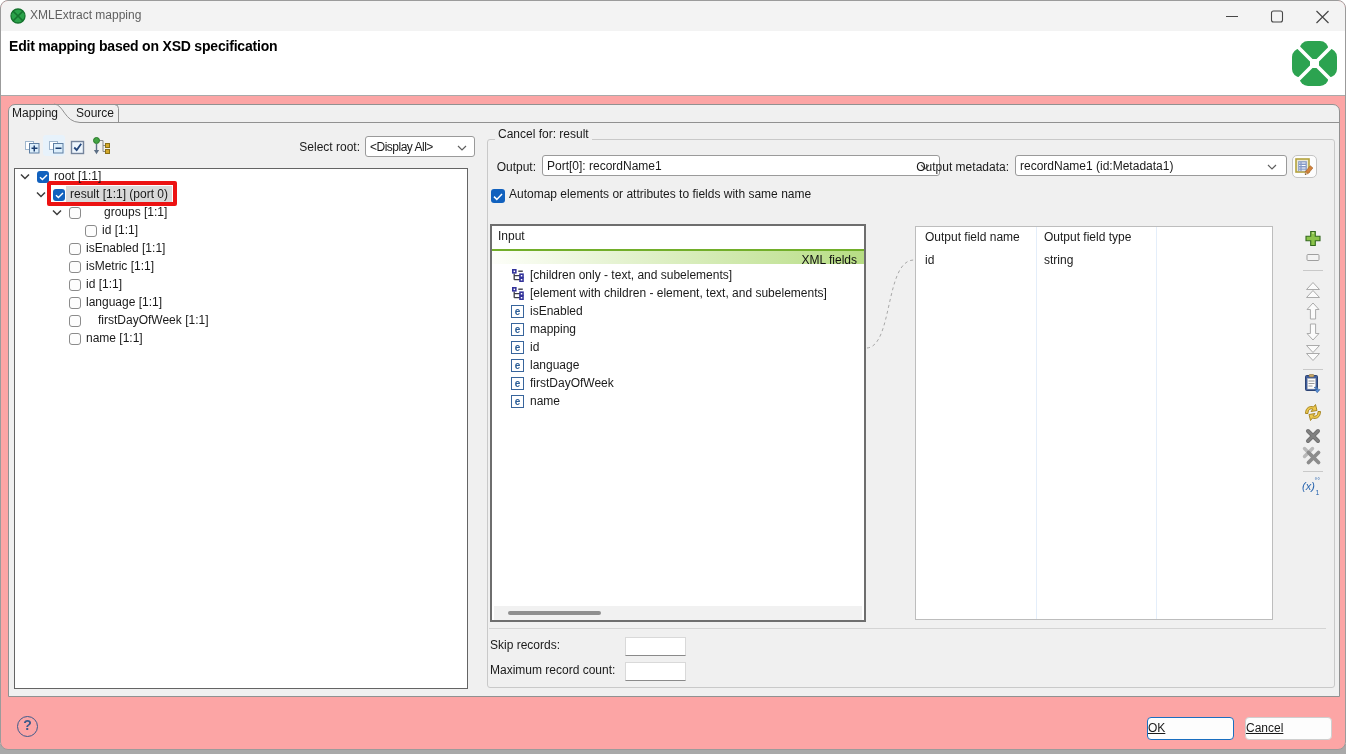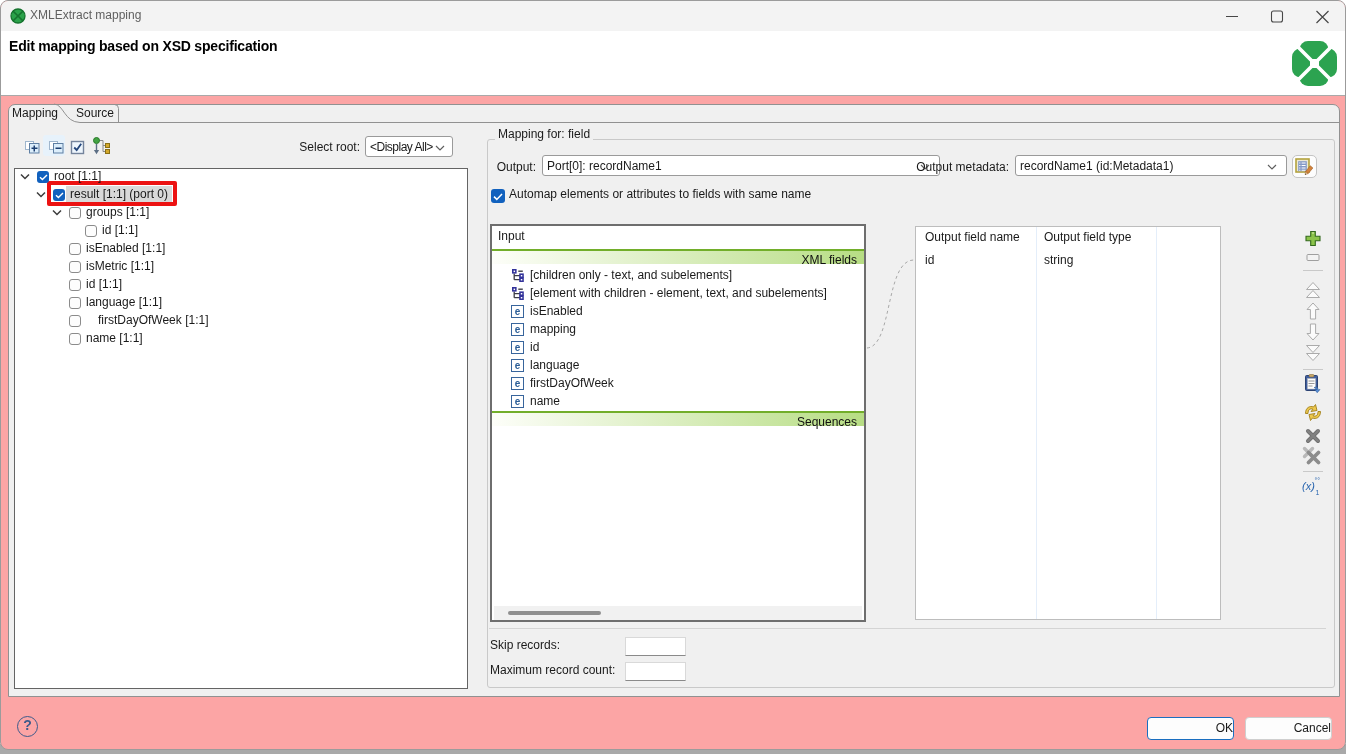--- a/index.html
+++ b/index.html
@@ -17,21 +17,21 @@
   .combo { position:absolute; background:#fff; border:1px solid #9a9a9a; border-radius:3px; }
   .combo .ct { position:absolute; left:4px; top:3px; font-size:12px; color:#1a1a1a; white-space:nowrap; }
   .chev { position:absolute; width:10px; height:6px; }
   .panel { position:absolute; background:#fff; }
   .row { position:absolute; font-size:12px; color:#1a1a1a; white-space:nowrap; }
   .cb { position:absolute; width:12px; height:12px; border-radius:3px; }
   .cb.on { background:#1161be; }
   .cb.off { background:#fdfdfd; border:1px solid #8b8b8b; }
   .banner { position:absolute; left:0; width:100%; height:15px; background:linear-gradient(to right,#fdfef9,#b7dd84); border-top:2px solid #72ae2a; }
   .banner span { position:absolute; right:7px; top:2px; font-size:12px; color:#111; }
-  .btn { position:absolute; width:87px; height:23px; background:#fdfdfd; border-radius:4px; font-size:12px; color:#1a1a1a; text-align:right; line-height:21px; }
+  .btn { position:absolute; width:87px; height:23px; background:#fdfdfd; border-radius:4px; font-size:12px; color:#1a1a1a; text-align:left; line-height:21px;text-decoration:underline; }
   .eic { position:absolute; width:13px; height:13px; background:#fff; border:1px solid #38659c; color:#2a5d97; font-weight:bold; font-size:10px; text-align:center; line-height:11px; }
 </style>
 </head>
 <body>
 <div id="backband"></div>
 <div id="win">
 
   <div id="titlebar">
     <svg class="abs" style="left:9px;top:7px" width="16" height="16" viewBox="0 0 16 16">
       <circle cx="8" cy="8" r="7" fill="#2ba24a" stroke="#15732e" stroke-width="1.3"></circle>
@@ -85,31 +85,31 @@
     <g>
       <path d="M75.5,11 L75.5,18" stroke="#5c6f85" stroke-width="1.4" fill="none"></path>
       <path d="M72.9,17 L78.1,17 L75.5,21.2 Z" fill="#5c6f85"></path>
       <path d="M78,7.5 L82,7.5 L82,18.5 M82,12.5 L84.5,12.5 M82,18.5 L84.5,18.5" stroke="#8a8a8a" fill="none"></path>
       <circle cx="75.5" cy="7.5" r="3" fill="#43a343" stroke="#2a7a2a"></circle>
       <rect x="84.5" y="10.5" width="4" height="4" fill="#d4a92c" stroke="#8a7017"></rect>
       <rect x="84.5" y="16.5" width="4" height="4" fill="#d4a92c" stroke="#8a7017"></rect>
     </g>
   </svg>
   <div class="abs t12" style="left:297px;top:139px;width:62px;text-align:right">Select root:</div>
-  <div class="combo" style="left:364px;top:135px;width:88px;height:21px">
+  <div class="combo" style="left:364px;top:135px;width:110px;height:21px">
     <div class="ct" style="letter-spacing:-0.5px">&lt;Display All&gt;</div>
     <svg class="chev" style="right:7px;top:8px" viewBox="0 0 10 6">
         <path d="M1,1 L5,5 L9,1" fill="none" stroke="#5f5f5f" stroke-width="1.2"></path>
       </svg>
   </div>
 
   <div class="panel" id="tree" style="left:13px;top:167px;width:454px;height:521px;border:1px solid #646464"></div>
 
   <div class="abs" id="group" style="left:486px;top:138px;width:848px;height:549px;border:1px solid #c9c9c9;border-radius:3px"></div>
-  <div class="abs t12" style="left:494px;top:126px;background:#f0f0f0;padding:0 3px">Mapping for: field</div>
+  <div class="abs t12" style="left:494px;top:126px;background:#f0f0f0;padding:0 3px">Cancel for: result</div>
 
   <div class="abs t12" style="left:493px;top:159px;width:42px;text-align:right">Output:</div>
   <div class="combo" style="left:541px;top:154px;width:398px;height:21px">
     <div class="ct">Port[0]: recordName1</div>
     <svg class="chev" style="right:9px;top:8px" viewBox="0 0 10 6">
         <path d="M1,1 L5,5 L9,1" fill="none" stroke="#5f5f5f" stroke-width="1.2"></path>
       </svg>
   </div>
   <div class="abs t12" style="left:914px;top:159px;width:94px;text-align:right">Output metadata:</div>
   <div class="combo" style="left:1014px;top:154px;width:272px;height:21px">
@@ -136,33 +136,30 @@
   <svg class="abs" style="left:492px;top:192px" width="10" height="8" viewBox="0 0 10 8">
       <path d="M1,3.6 L3.8,6.4 L9,1" fill="none" stroke="#fff" stroke-width="1.5"></path>
     </svg>
   <div class="abs t12" style="left:508px;top:186px">Automap elements or attributes to fields with same name</div>
 
   <div class="panel" id="input" style="left:489px;top:223px;width:376px;height:398px;border:2px solid #6e6e6e">
     <div class="abs t12" style="left:6px;top:3px">Input</div>
     <div class="banner" style="top:23px">
         <span>XML fields</span>
       </div>
-    <div class="banner" style="top:185px">
-        <span>Sequences</span>
-      </div>
     <div class="abs" style="left:2px;top:380px;width:368px;height:14px;background:#f1f1f1"></div>
     <div class="abs" style="left:16px;top:385px;width:93px;height:4px;background:#8f8f8f;border-radius:2px"></div>
   </div>
   <svg id="ifields" class="abs" style="left:489px;top:265px" width="376" height="150" viewBox="0 0 376 150"></svg>
 
   <svg class="abs" style="left:860px;top:250px" width="60" height="110" viewBox="0 0 60 110">
     <path d="M6,97 C32,95 24,9 53,9" fill="none" stroke="#a8a8a8" stroke-width="1" stroke-dasharray="3,3"></path>
   </svg>
 
-  <div class="panel" id="otable" style="left:914px;top:225px;width:306px;height:394px;border:1px solid #bdbdbd">
+  <div class="panel" id="otable" style="left:914px;top:225px;width:358px;height:394px;border:1px solid #bdbdbd">
     <div class="abs" style="left:120px;top:0;width:1px;height:392px;background:#e4eefa"></div>
     <div class="abs" style="left:240px;top:0;width:1px;height:392px;background:#e4eefa"></div>
     <div class="abs t12" style="left:9px;top:3px">Output field name</div>
     <div class="abs t12" style="left:128px;top:3px">Output field type</div>
     <div class="abs t12" style="left:9px;top:26px">id</div>
     <div class="abs t12" style="left:128px;top:26px">string</div>
   </div>
 
   <svg id="rtools" class="abs" style="left:1300px;top:228px" width="26" height="270" viewBox="0 0 26 270">
     <path d="M9.7,2.5 h4.6 v4.7 h4.7 v4.6 h-4.7 v4.7 h-4.6 v-4.7 h-4.7 v-4.6 h4.7 z" fill="#8bc34a" stroke="#33691e" stroke-width="1.1"></path>
@@ -225,21 +222,21 @@
   <div class="cb off abs" style="left:69px;top:207px"></div>
   <div class="cb off abs" style="left:85px;top:225px"></div>
   <div class="cb off abs" style="left:69px;top:243px"></div>
   <div class="cb off abs" style="left:69px;top:261px"></div>
   <div class="cb off abs" style="left:69px;top:279px"></div>
   <div class="cb off abs" style="left:69px;top:297px"></div>
   <div class="cb off abs" style="left:69px;top:315px"></div>
   <div class="cb off abs" style="left:69px;top:333px"></div>
   <div class="row" style="left:54px;top:169px">root [1:1]</div>
   <div class="row" style="left:70px;top:187px">result [1:1] (port 0)</div>
-  <div class="row" style="left:86px;top:205px">groups [1:1]</div>
+  <div class="row" style="left:104px;top:205px">groups [1:1]</div>
   <div class="row" style="left:102px;top:223px">id [1:1]</div>
   <div class="row" style="left:86px;top:241px">isEnabled [1:1]</div>
   <div class="row" style="left:86px;top:259px">isMetric [1:1]</div>
   <div class="row" style="left:86px;top:277px">id [1:1]</div>
   <div class="row" style="left:86px;top:295px">language [1:1]</div>
   <div class="row" style="left:98px;top:313px">firstDayOfWeek [1:1]</div>
   <div class="row" style="left:86px;top:331px">name [1:1]</div>
 </div>
 
 <div id="ilist">

